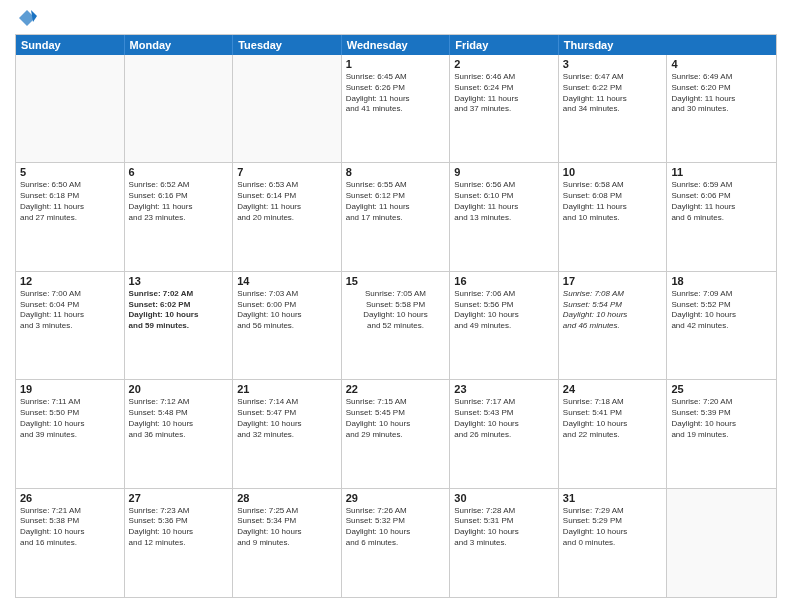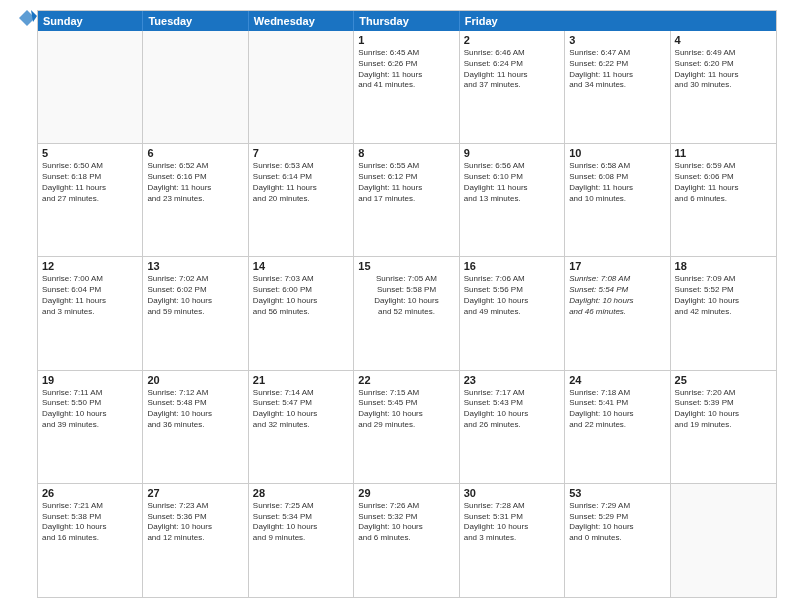--- a/index.html
+++ b/index.html
@@ -8,21 +8,21 @@
       background: #fff;
       width: 792px;
       height: 612px;
       overflow: hidden;
     }
     .page {
       width: 792px;
       height: 608px;
       padding: 10px 15px;
       display: flex;
-      flex-direction: row;
+      flex-direction: column;
     }
     .header {
       display: flex;
       align-items: flex-start;
       justify-content: space-between;
       margin-bottom: 6px;
     }
     .logo {
       display: flex;
       flex-direction: column;
@@ -123,24 +123,25 @@
     </div>
     <div class="title-block">
       <div class="month-title"></div>
       <div class="location"></div>
     </div>
   </div>
 
   <div class="calendar">
     <div class="calendar-header">
     <div class="day-header">Sunday</div>
+        <div class="day-header">Monday</div>
         <div class="day-header">Tuesday</div>
         <div class="day-header">Wednesday</div>
+        <div class="day-header">Friday</div>
         <div class="day-header">Thursday</div>
-        <div class="day-header">Friday</div>
       </div>
     <div class="calendar-body">
     <div class="calendar-row">
           <div class="calendar-cell empty"></div>
           <div class="calendar-cell empty"></div>
           <div class="calendar-cell empty"></div>
           <div class="calendar-cell">
             <div class="cell-date">1</div>
             <div class="cell-info" style="white-space: pre-line;">Sunrise: 6:45 AM
 Sunset: 6:26 PM
@@ -223,21 +224,21 @@
         <div class="calendar-row">
           <div class="calendar-cell">
             <div class="cell-date">12</div>
             <div class="cell-info" style="white-space: pre-line;">Sunrise: 7:00 AM
 Sunset: 6:04 PM
 Daylight: 11 hours
 and 3 minutes.</div>
           </div>
           <div class="calendar-cell">
             <div class="cell-date">13</div>
-            <div class="cell-info" style="white-space: pre-line;">Sunrise: 7:02 AM
+            <div class="cell-info" style="white-space: pre-line; font-weight: bold;">Sunrise: 7:02 AM
 Sunset: 6:02 PM
 Daylight: 10 hours
 and 59 minutes.</div>
           </div>
           <div class="calendar-cell">
             <div class="cell-date">14</div>
             <div class="cell-info" style="white-space: pre-line;">Sunrise: 7:03 AM
 Sunset: 6:00 PM
 Daylight: 10 hours
 and 56 minutes.</div>
@@ -352,21 +353,21 @@
 and 6 minutes.</div>
           </div>
           <div class="calendar-cell">
             <div class="cell-date">30</div>
             <div class="cell-info" style="white-space: pre-line;">Sunrise: 7:28 AM
 Sunset: 5:31 PM
 Daylight: 10 hours
 and 3 minutes.</div>
           </div>
           <div class="calendar-cell">
-            <div class="cell-date">53</div>
+            <div class="cell-date">31</div>
             <div class="cell-info" style="white-space: pre-line;">Sunrise: 7:29 AM
 Sunset: 5:29 PM
 Daylight: 10 hours
 and 0 minutes.</div>
           </div>
           <div class="calendar-cell empty"></div>
         </div>
       </div>
   </div>
 </div>

